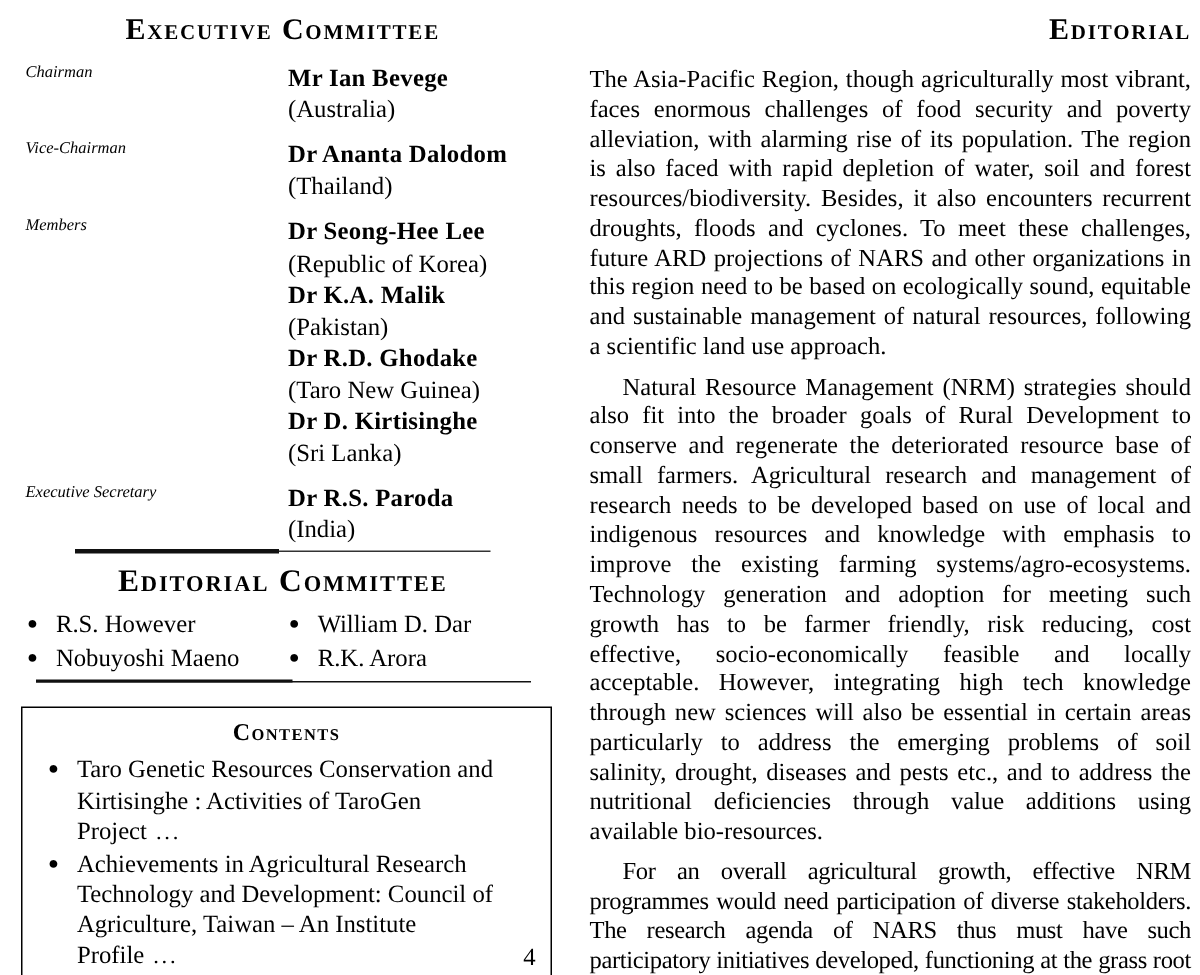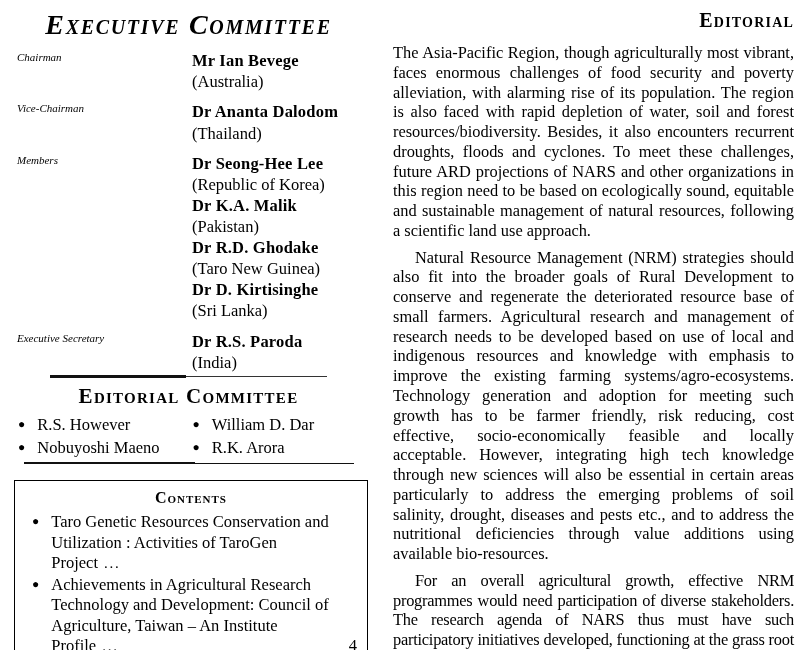--- a/index.html
+++ b/index.html
@@ -37,21 +37,21 @@
 
   
   .sc-head {
     text-align: center;
     font-weight: bold;
     font-variant: small-caps;
     letter-spacing: 0.04em;
     margin: 0;
     line-height: 1.15;
   }
-  .head-exec  { font-size: 28px; padding-top: 5px; letter-spacing: 0.06em; font-style: italic; }
+  .head-exec  { font-size: 20px; padding-top: 5px; letter-spacing: 0.06em; }
   .head-edit  { font-size: 21px; padding-top: 2px; letter-spacing: 0.06em; }
   .head-editorial { font-size: 20px; padding-top: 5px; letter-spacing: 0.06em; text-align: right; }
   .head-contents { font-size: 16px; letter-spacing: 0.06em; padding-top: 2px; }
 
   
   .roster {
     width: 100%;
     border-collapse: collapse;
     margin-top: 9px;
   }
@@ -290,21 +290,21 @@
       <div class="thin"></div>
       <div class="thick"></div>
     </div>
 
     <div class="contents-box">
       <h2 class="sc-head head-contents">Contents</h2>
 
       <ul class="toc">
         <li>
           <span class="dot">●</span>
-          <span class="toc-body"><span class="toc-title">Taro Genetic Resources Conservation and Utilization : Activities of TaroGen Project</span><span class="leader">...</span></span>
+          <span class="toc-body"><span class="toc-title">Taro Genetic Resources Conservation and Kirtisinghe : Activities of TaroGen Project</span><span class="leader">...</span></span>
           <span class="pg"></span>
         </li>
         <li>
           <span class="dot">●</span>
           <span class="toc-body"><span class="toc-title">Achievements in Agricultural Research Technology and Development: Council of Agriculture, Taiwan – An Institute Profile</span><span class="leader">...</span></span>
           <span class="pg">4</span>
         </li>
         <li>
 
           <span class="toc-body"><span class="toc-title">Australian Centre for International Agricultural Research – An Institutional Update</span></span>

